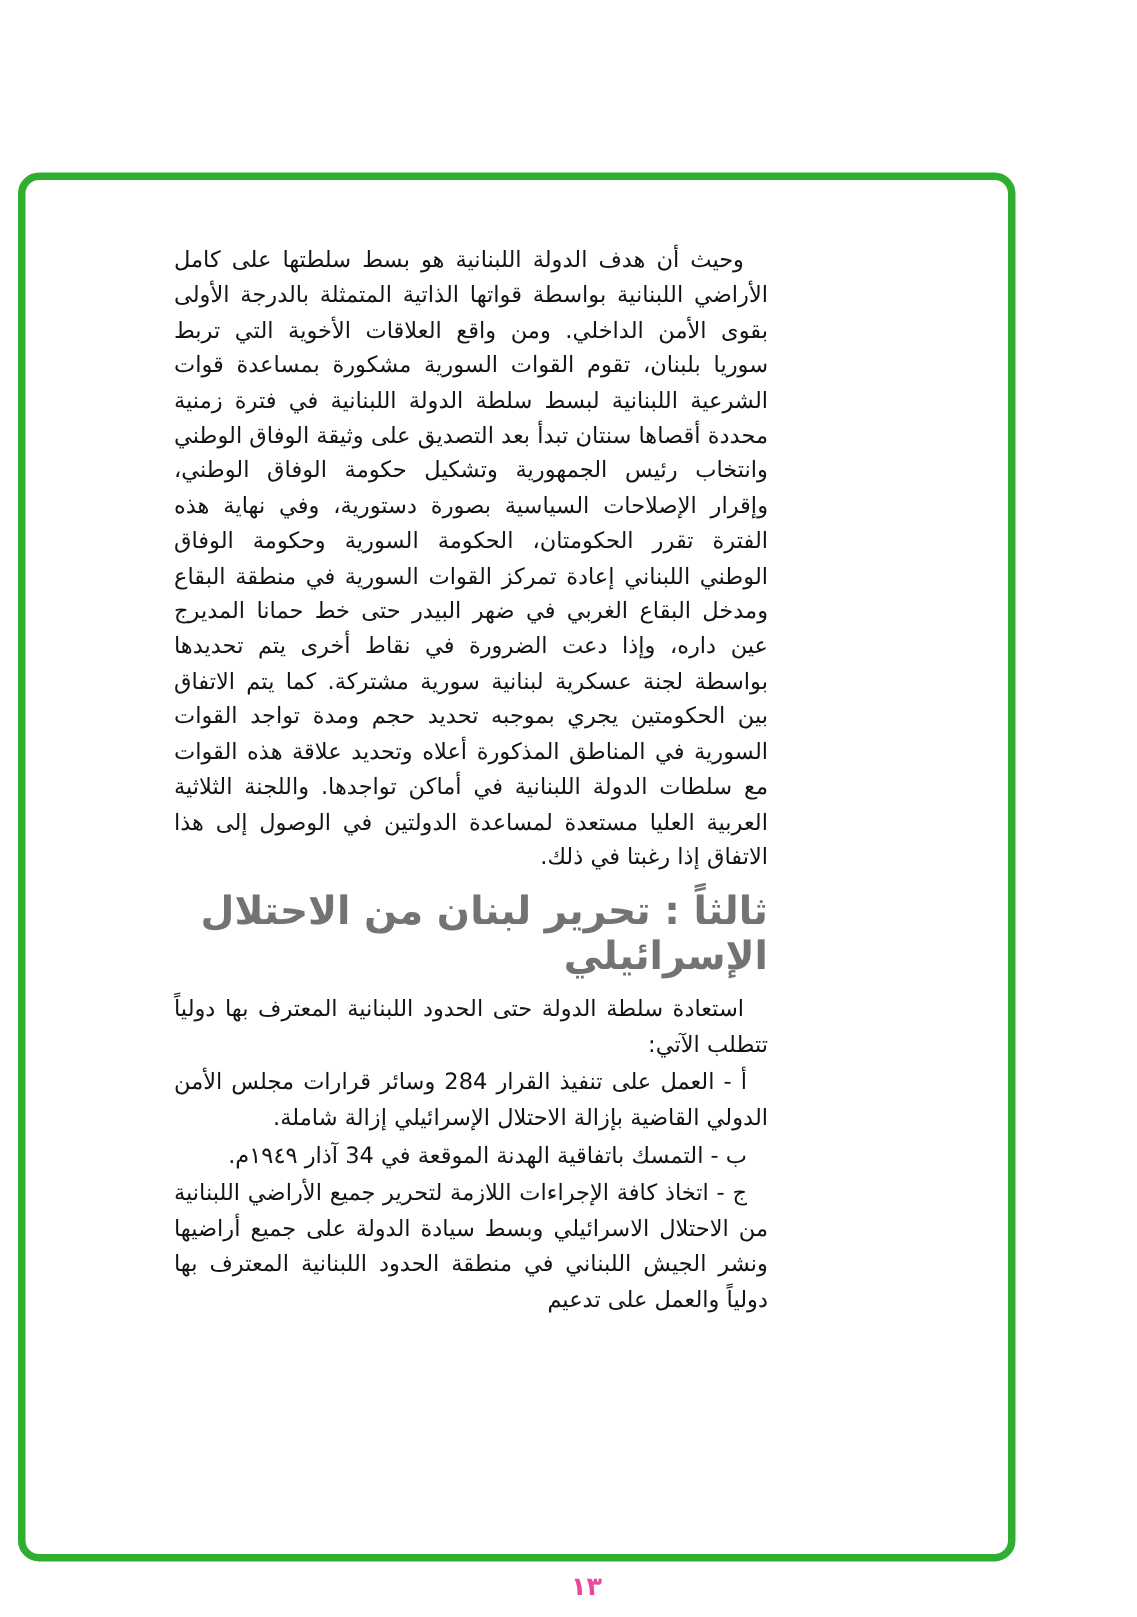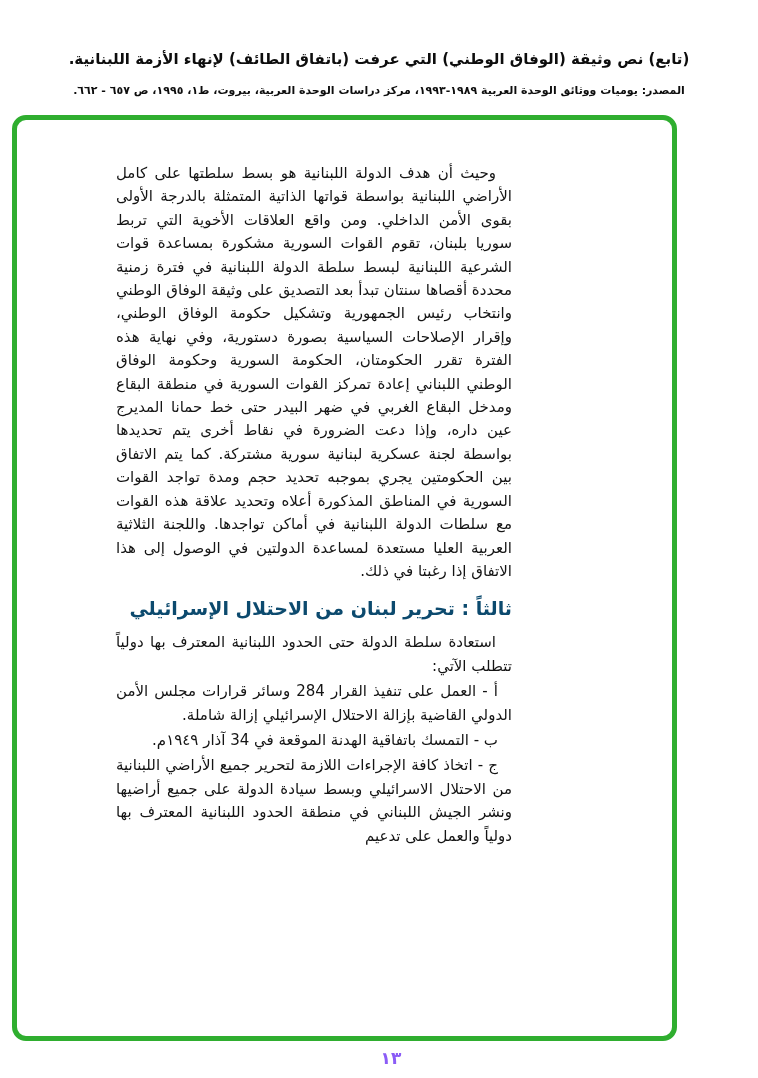--- a/index.html
+++ b/index.html
@@ -55,50 +55,46 @@
     text-align: justify;
     font-size: 15px;
     line-height: 23.4px;
     color: #141414;
   }
   .body-par { margin: 0; }
   .body-par.indent { text-indent: 16px; }
   .section-heading {
     direction: rtl;
     text-align: right;
-    font-size: 19px;
+    font-size: 26px;
     font-weight: bold;
     line-height: 30px;
     margin: 10px 0 8px 0;
-    color: #0c4a6e;
+    color: #737373;
   }
   .list-item { text-indent: 14px; margin-top: 2px; }
   .page-footer {
     position: absolute;
     bottom: 10px;
     left: 0;
     right: 0;
     text-align: center;
   }
   .page-number {
     font-size: 17px;
     font-weight: bold;
-    color: #8b5cf6;
+    color: #ec4899;
     margin-left: 24px;
   }
 </style>
 </head>
 <body>
 
 <div class="page">
 
-  <header class="page-header">
-    <div class="header-title">(تابع) نص وثيقة (الوفاق الوطني) التي عرفت (باتفاق الطائف) لإنهاء الأزمة اللبنانية.</div>
-    <div class="source-line">المصدر: يوميات ووثائق الوحدة العربية ١٩٨٩-١٩٩٣، مركز دراسات الوحدة العربية، بيروت، ط١، ١٩٩٥، ص ٦٥٧ - ٦٦٢.</div>
-  </header>
 
   <div class="content-frame">
     <div class="text-column">
 
       <p class="body-par indent">وحيث أن هدف الدولة اللبنانية هو بسط سلطتها على كامل الأراضي اللبنانية بواسطة قواتها الذاتية المتمثلة بالدرجة الأولى بقوى الأمن الداخلي. ومن واقع العلاقات الأخوية التي تربط سوريا بلبنان، تقوم القوات السورية مشكورة بمساعدة قوات الشرعية اللبنانية لبسط سلطة الدولة اللبنانية في فترة زمنية محددة أقصاها سنتان تبدأ بعد التصديق على وثيقة الوفاق الوطني وانتخاب رئيس الجمهورية وتشكيل حكومة الوفاق الوطني، وإقرار الإصلاحات السياسية بصورة دستورية، وفي نهاية هذه الفترة تقرر الحكومتان، الحكومة السورية وحكومة الوفاق الوطني اللبناني إعادة تمركز القوات السورية في منطقة البقاع ومدخل البقاع الغربي في ضهر البيدر حتى خط حمانا المديرج عين داره، وإذا دعت الضرورة في نقاط أخرى يتم تحديدها بواسطة لجنة عسكرية لبنانية سورية مشتركة. كما يتم الاتفاق بين الحكومتين يجري بموجبه تحديد حجم ومدة تواجد القوات السورية في المناطق المذكورة أعلاه وتحديد علاقة هذه القوات مع سلطات الدولة اللبنانية في أماكن تواجدها. واللجنة الثلاثية العربية العليا مستعدة لمساعدة الدولتين في الوصول إلى هذا الاتفاق إذا رغبتا في ذلك.</p>
 
       <h2 class="section-heading">ثالثاً :  تحرير لبنان من الاحتلال الإسرائيلي</h2>
 
       <p class="body-par indent">استعادة سلطة الدولة حتى الحدود اللبنانية المعترف بها دولياً تتطلب الآتي:</p>
 

